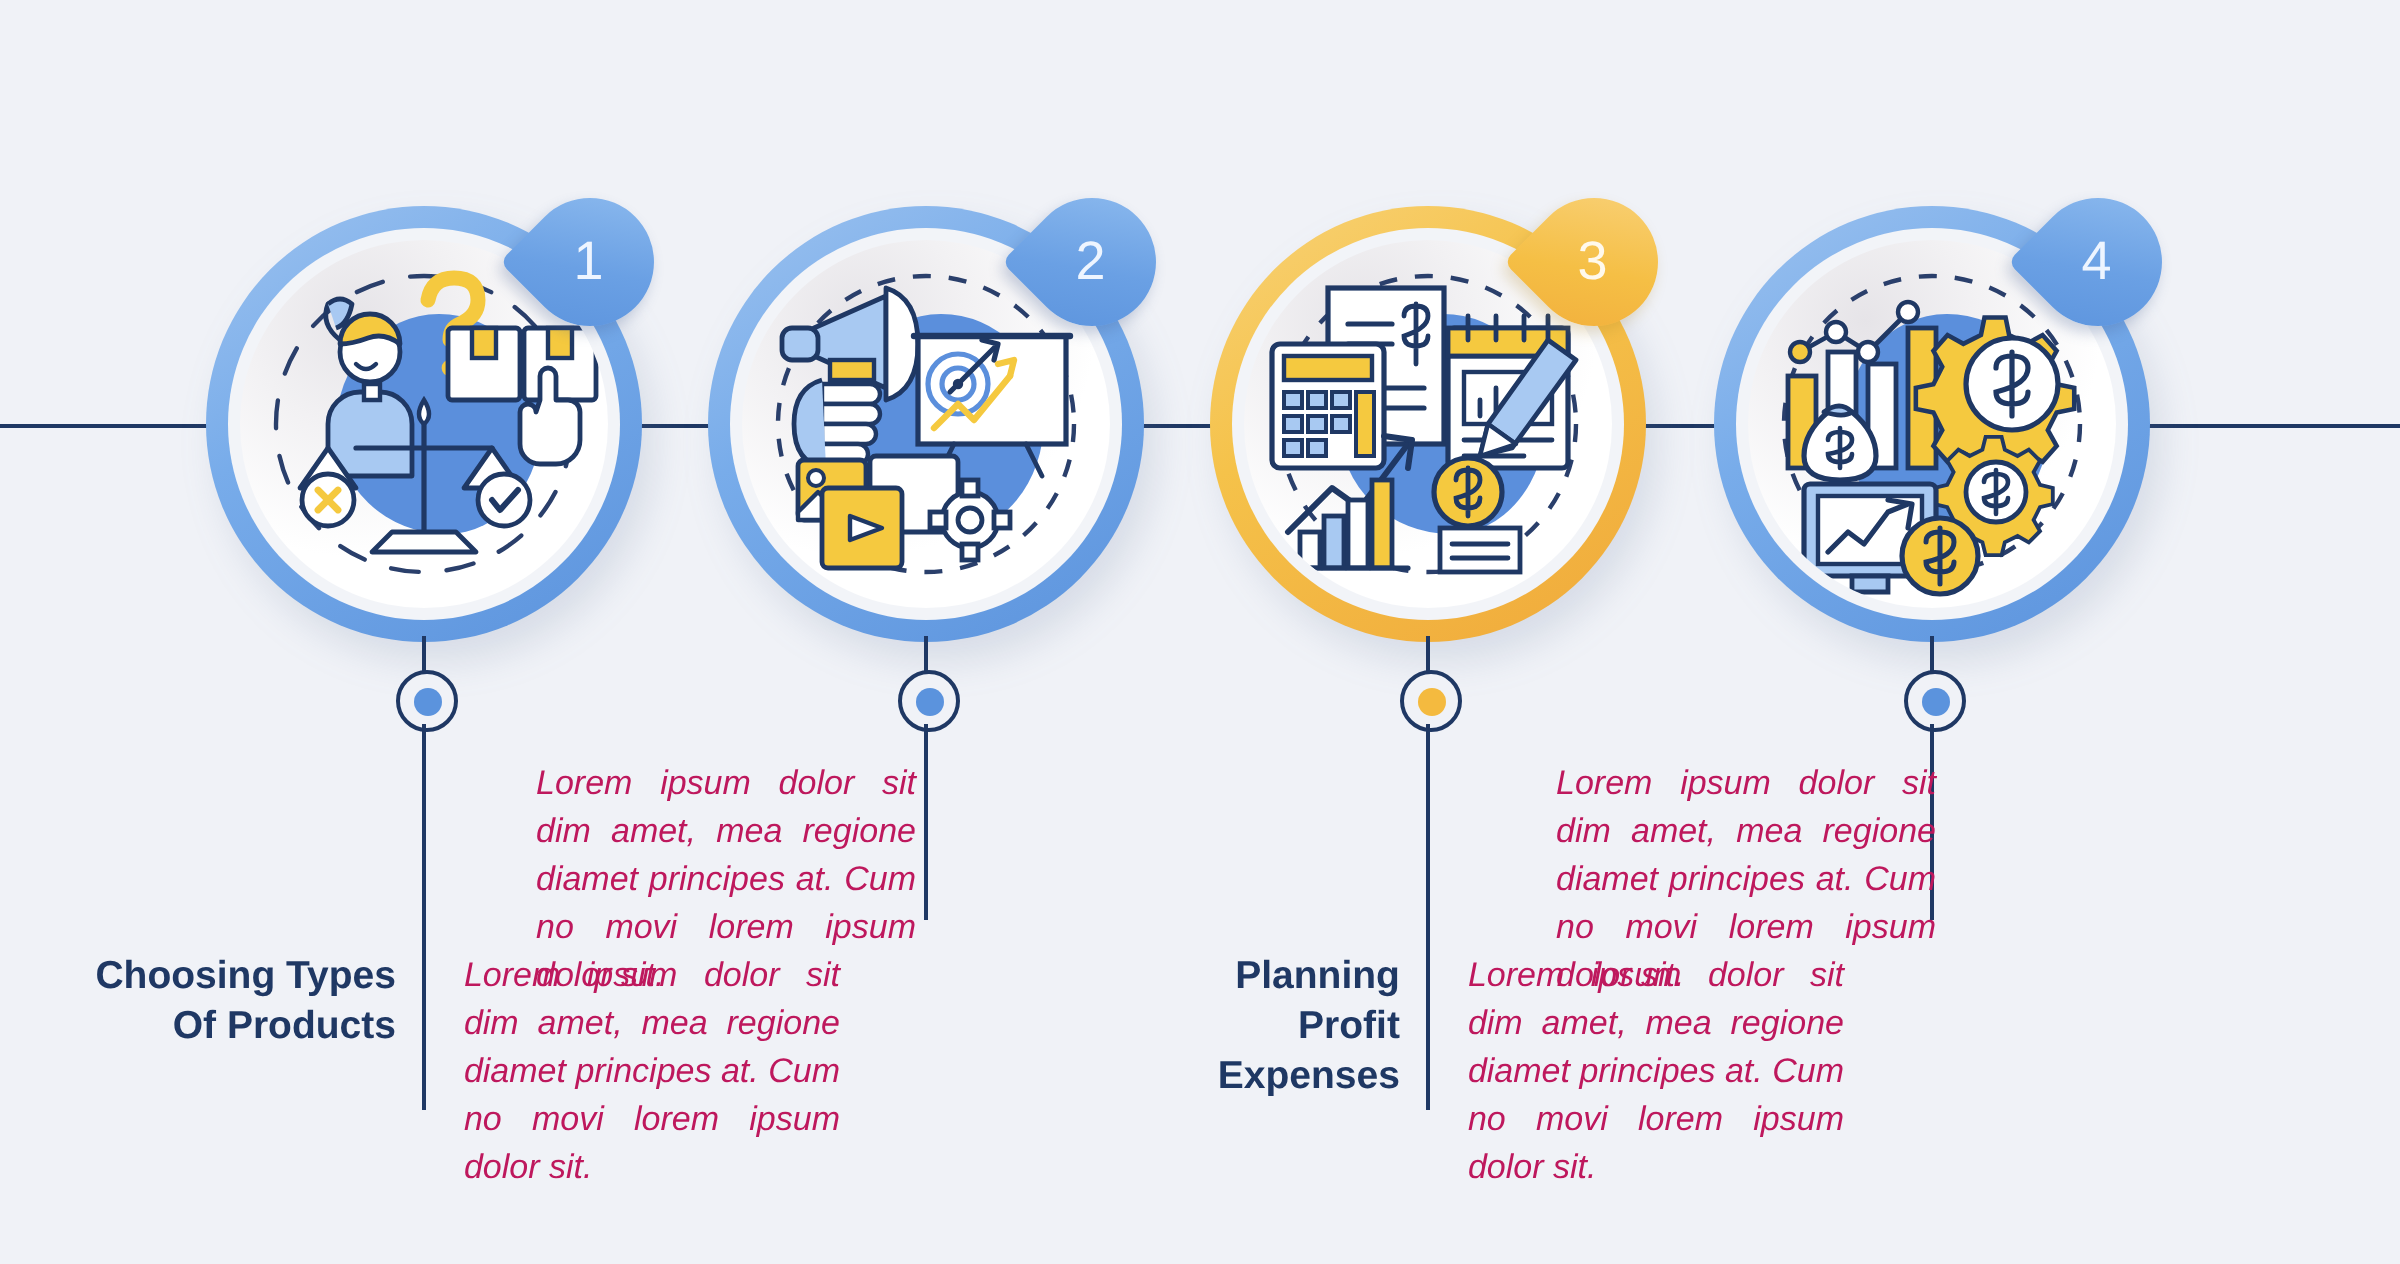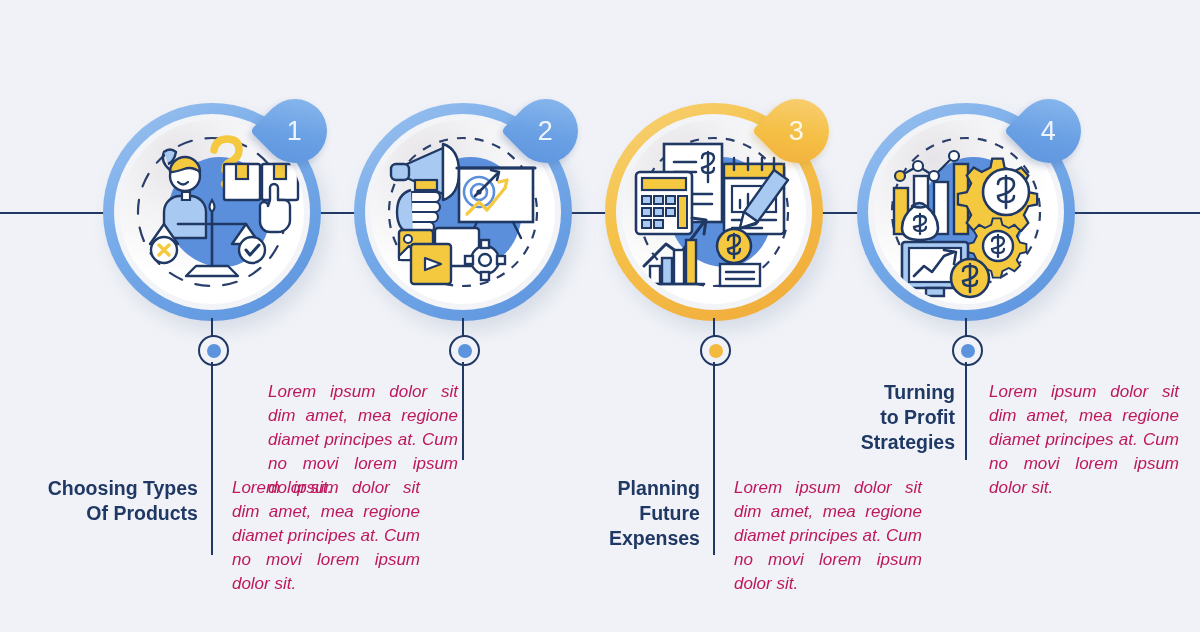--- a/index.html
+++ b/index.html
@@ -295,21 +295,21 @@
       <span>3</span>
     </div>
   </div>
   <div class="stem" style="left:713px;top:318px;height:30px;"></div>
   <div class="dot accent" style="left:700px;top:335px;">
       <i></i>
     </div>
   <div class="stem" style="left:713px;top:362px;height:193px;"></div>
   <div class="block" style="left:502px;top:476px;width:420px;">
     <div class="title" style="width:200px;">Planning
-Future
+Profit
 Expenses</div>
     <div class="divider" style="visibility:hidden;width:2px;"></div>
     <div class="body">Lorem ipsum dolor sit dim amet, mea regione diamet principes at. Cum no movi lorem ipsum dolor sit.</div>
   </div>
 
   <div class="node" style="left:857px;">
     <div class="shadow"></div>
     <div class="ring"></div>
     <div class="ring-inner"></div>
     <div class="disc">
@@ -361,20 +361,17 @@
     <div class="badge">
       <span>4</span>
     </div>
   </div>
   <div class="stem" style="left:965px;top:318px;height:30px;"></div>
   <div class="dot" style="left:952px;top:335px;">
       <i></i>
     </div>
   <div class="stem" style="left:965px;top:362px;height:98px;"></div>
   <div class="block" style="left:760px;top:380px;width:420px;">
-    <div class="title" style="width:195px;">Turning
-to Profit
-Strategies</div>
     <div class="divider" style="visibility:hidden;width:2px;"></div>
     <div class="body">Lorem ipsum dolor sit dim amet, mea regione diamet principes at. Cum no movi lorem ipsum dolor sit.</div>
   </div>
 
 </div>
 
 </body></html>

